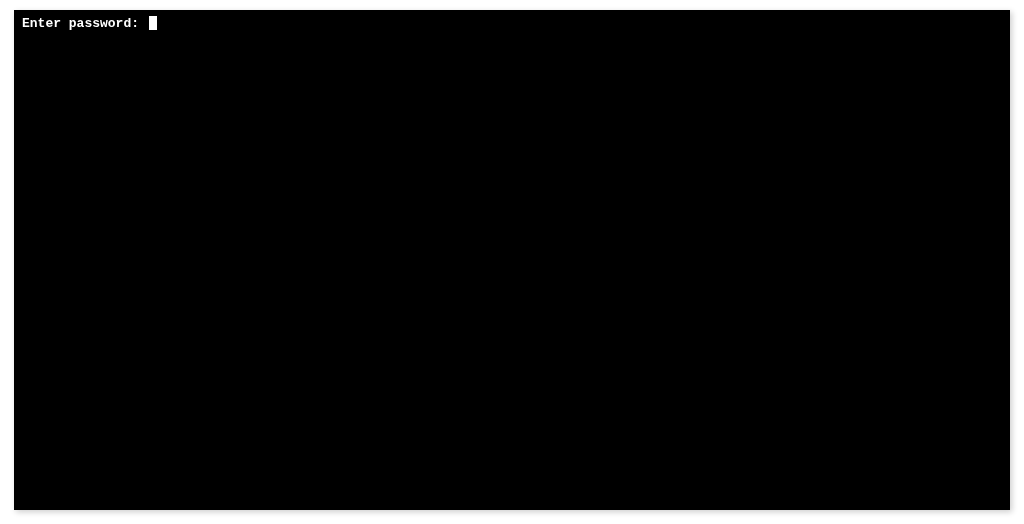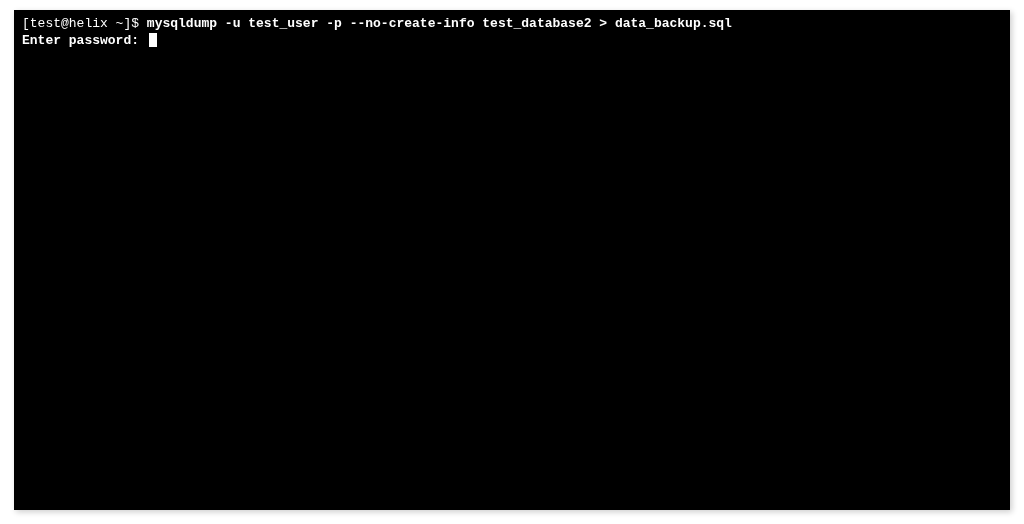--- a/index.html
+++ b/index.html
@@ -50,18 +50,17 @@
       height: 14px;
       background: #ffffff;
       margin-left: 2px;
       vertical-align: middle;
     }
   </style>
 </head>
 <body>
 
 <div class="terminal">
-  <div class="line"><span class="prompt-user">[test@helix ~]$ </span><span class="command">mysqldump -u test_user -p --no-create-info test_database2 &gt; data_backup.sql</span></div>
   <div class="password-line">
     <span class="password-label">Enter password: </span>
     <span class="cursor"></span>
   </div>
 </div>
 
 </body></html>

